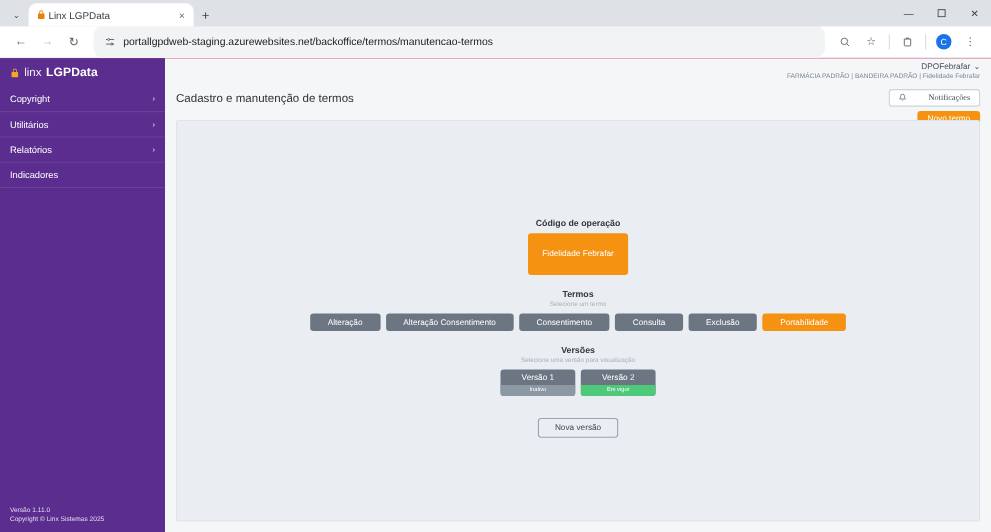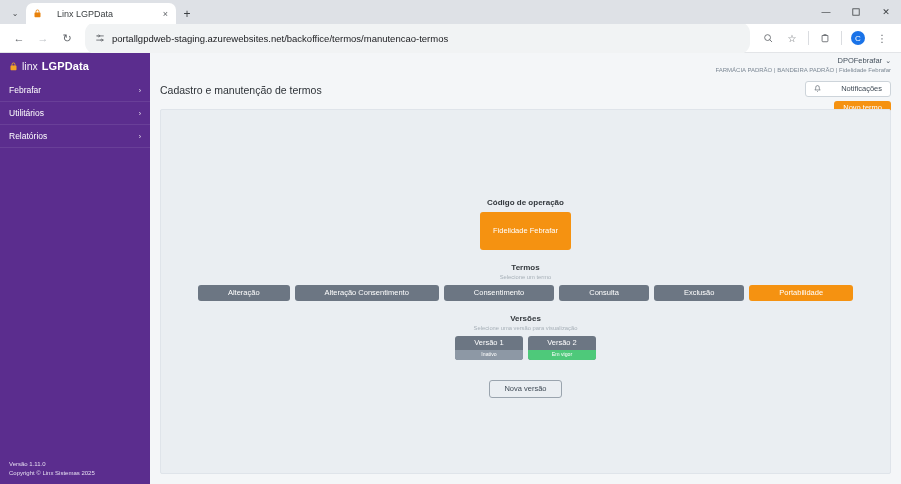--- a/index.html
+++ b/index.html
@@ -26,21 +26,21 @@
     display: flex; align-items: center; justify-content: center;
     color: #4a4d51; font-size: 8px;
   }
   .tab {
     height: 21px;
     min-width: 150px;
     background: #ffffff;
     border-radius: 7px 7px 0 0;
     display: flex; align-items: center;
     padding: 0 6px;
-    gap: 15px;
+    gap: 2px;
     font-size: 9px;
     color: #3c4043;
   }
   .tab-favicon {
     width: 10px; height: 10px;
     display: flex; align-items: center; justify-content: center;
     font-size: 9px; color: #e8820c;
   }
   .tab-title { flex: 1; white-space: nowrap; overflow: hidden; }
   .tab-close { font-size: 9px; color: #5f6368; padding: 0 2px; }
@@ -174,20 +174,21 @@
   .head-actions { display: flex; flex-direction: column; align-items: flex-end; gap: 4px; }
   .btn-notif {
     background: #ffffff;
     border: 1px solid #cdd4da;
     border-radius: 3px;
     font-size: 7.5px;
     color: #3f4a55;
     padding: 3px 8px;
     display: flex; align-items: center; gap: 20px;
     line-height: 1;
+    font-family: Liberation Serif, serif;
   }
   .bell { font-size: 7.5px; display: flex; }
   .btn-novo {
     background: #f59211;
     color: #ffffff;
     border: none;
     border-radius: 3px;
     font-size: 7.5px;
     padding: 3px 9px;
     line-height: 1;
@@ -237,21 +238,21 @@
   .term-row {
     display: flex;
     gap: 5px;
     margin-top: 5px;
     justify-content: center;
   }
   .term-btn {
     background: #6c7683;
     color: #ffffff;
     font-size: 7.5px;
-    padding: 4px 30px;
+    padding: 4px 16px;
     border-radius: 3px;
     border: none;
     line-height: 1.1;
     white-space: nowrap;
   }
   .term-btn.active { background: #f59211; }
 
   .version-row { display: flex; gap: 5px; margin-top: 5px; }
   .version-card {
     width: 68px;
@@ -358,30 +359,34 @@
           <svg width="9" height="9" viewBox="0 0 24 24" fill="#f5a623">
               <path d="M12 1a5 5 0 00-5 5v3H6a2 2 0 00-2 2v9a2 2 0 002 2h12a2 2 0 002-2v-9a2 2 0 00-2-2h-1V6a5 5 0 00-5-5zm0 2a3 3 0 013 3v3H9V6a3 3 0 013-3z"></path>
             </svg>
         </span>
         <span class="brand-linx">linx</span>
         <span class="brand-name">LGPData</span>
       </div>
 
       <div class="nav">
         <div class="nav-item">
-          <span class="label">Febrafar</span>
+          <span class="label">Copyright</span>
           <span class="nav-chevron">›</span>
         </div>
         <div class="nav-item">
           <span class="label">Utilitários</span>
           <span class="nav-chevron">›</span>
         </div>
         <div class="nav-item">
           <span class="label">Relatórios</span>
           <span class="nav-chevron">›</span>
+        </div>
+        <div class="nav-item">
+          <span class="label">Indicadores</span>
+          <span class="nav-chevron"></span>
         </div>
       </div>
 
       <div class="sidebar-footer">
         <div>Versão 1.11.0</div>
         <div>Copyright © Linx Sistemas 2025</div>
       </div>
     </div>
 
     <div class="main">

